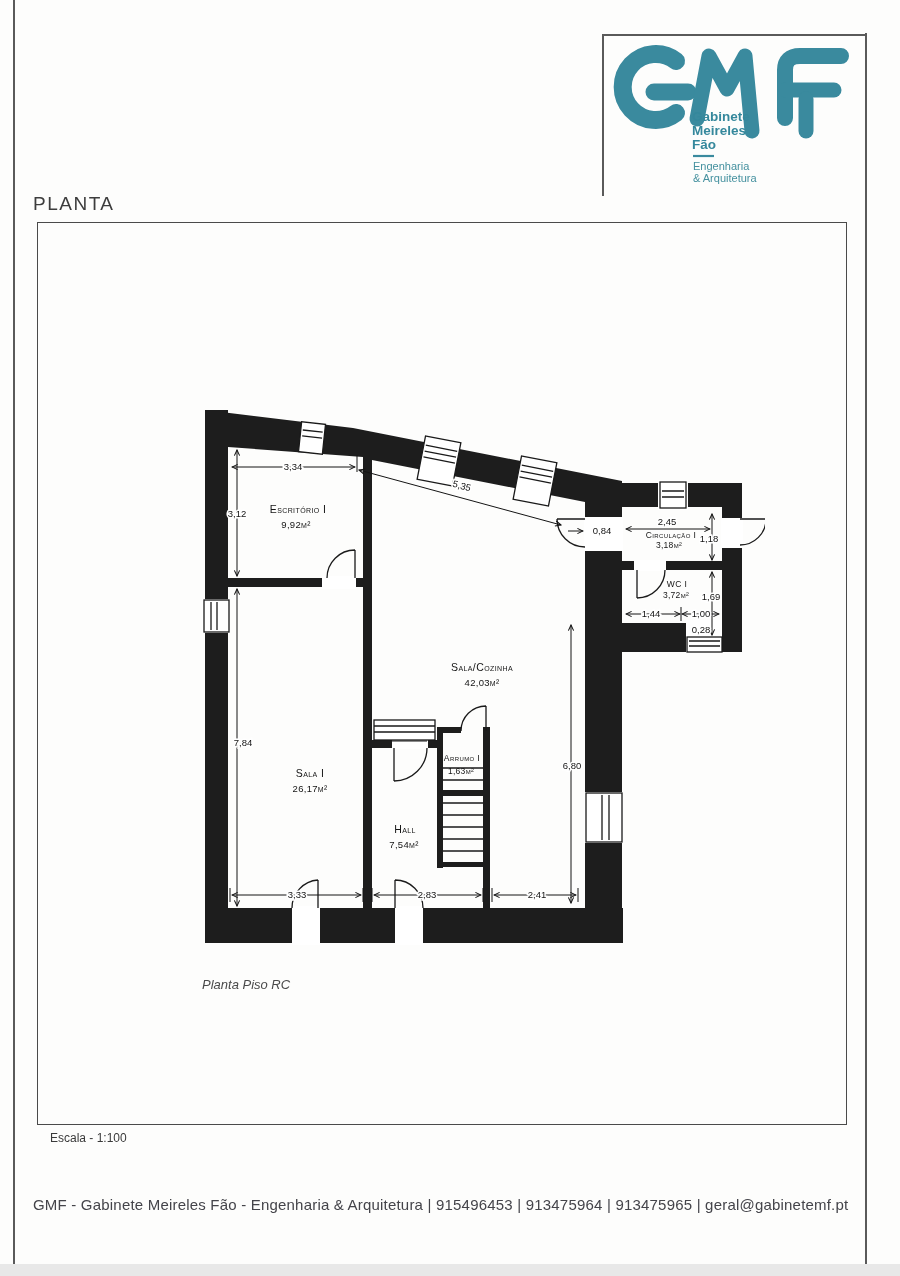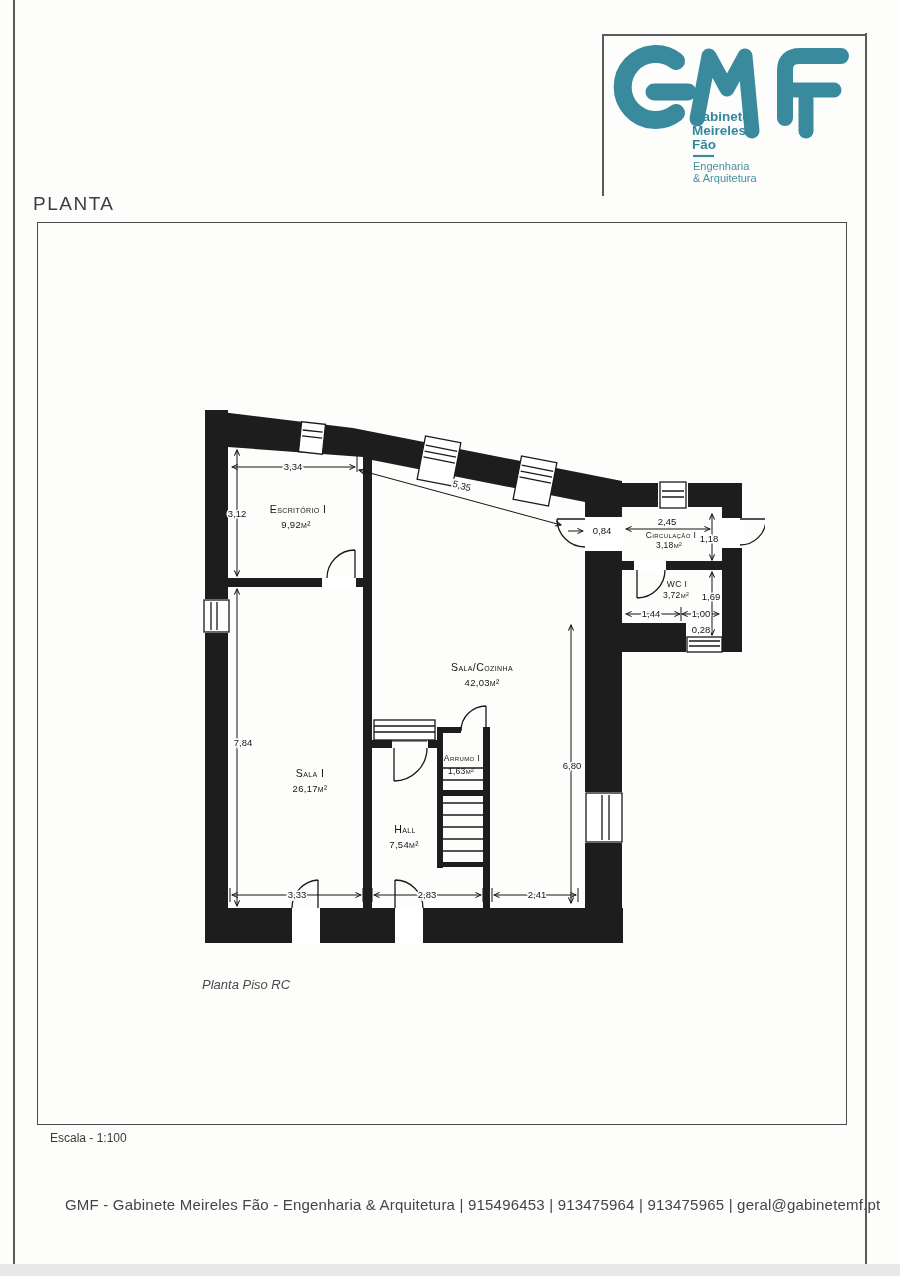--- a/index.html
+++ b/index.html
@@ -6,21 +6,21 @@
   .page{position:relative;width:900px;height:1264px;background:#fdfdfc;overflow:hidden;
         font-family:"Liberation Sans",sans-serif;color:#333;}
   .abs{position:absolute;}
   .vline{position:absolute;width:1.5px;background:#5a5a5a;}
   .hline{position:absolute;height:1.5px;background:#5a5a5a;}
   .planta{position:absolute;left:33px;top:193px;font-size:19px;letter-spacing:1.5px;color:#3d3d3d;}
   .frame{position:absolute;left:37px;top:222px;width:808px;height:901px;border:1.5px solid #4a4a4a;}
   .caption{position:absolute;left:202px;top:977px;font-size:13px;color:#4a4a4a;font-style:italic;}
   .escala{position:absolute;left:50px;top:1131px;font-size:12px;color:#3a3a3a;text-align:right;}
   .footer{position:absolute;left:33px;top:1196px;width:832px;font-size:15px;color:#44444a;
-          letter-spacing:.2px;white-space:nowrap;margin-left:32px;}
+          letter-spacing:.2px;white-space:nowrap;}
   .botstrip{position:absolute;left:85px;top:1266px;width:815px;height:10px;background:#151515;}
   
   .logo-name{font-weight:bold;font-size:13.5px;fill:#35889c;}
   .logo-tag{font-size:11px;fill:#45919f;}
   
   .rn{font-size:10.5px;font-variant:small-caps;letter-spacing:.4px;fill:#141414;text-anchor:middle;}
   .ra{font-size:9.5px;font-variant:small-caps;letter-spacing:.3px;fill:#141414;text-anchor:middle;}
   .sm{font-size:8.5px;}
   .dimtxt{font-size:9.5px;fill:#141414;text-anchor:middle;paint-order:stroke;stroke:#ffffff;stroke-width:3px;}
 </style>

